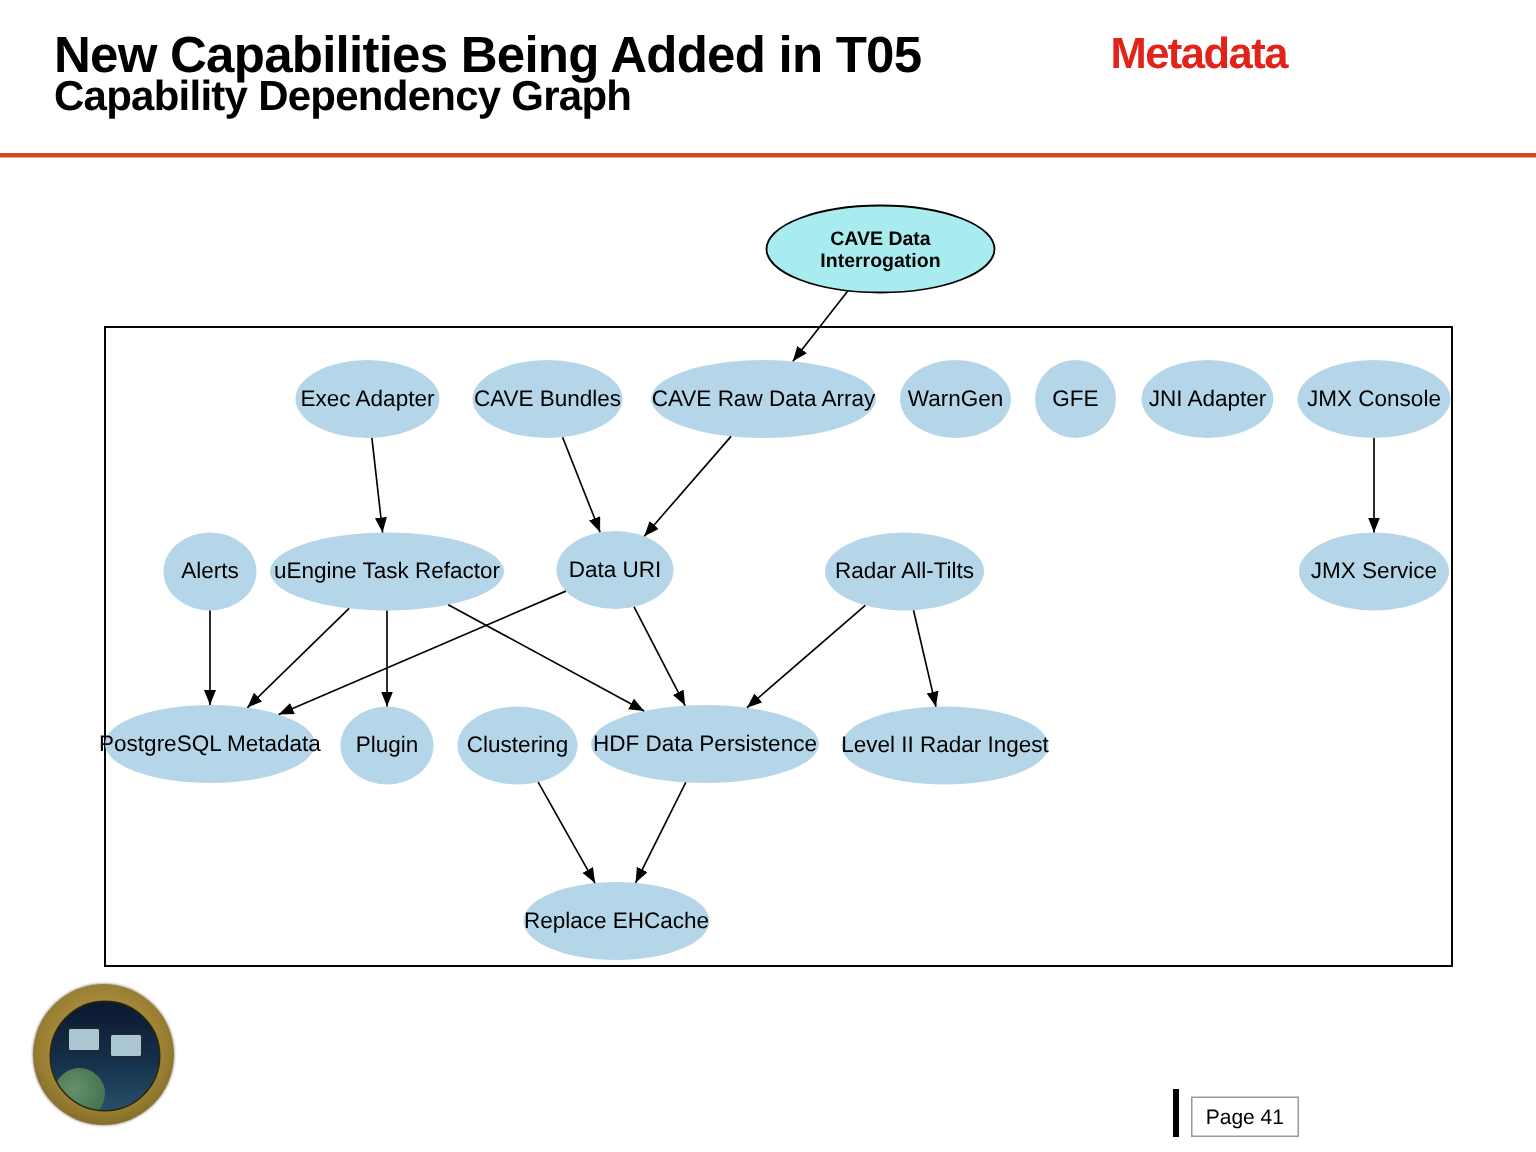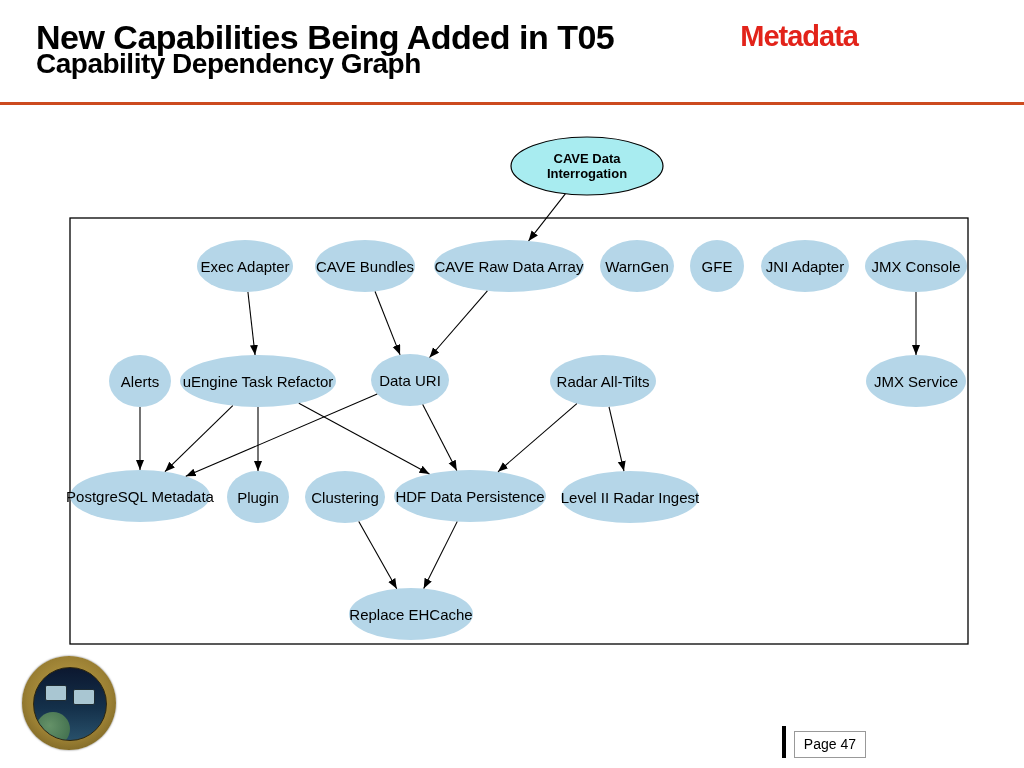--- a/index.html
+++ b/index.html
@@ -191,16 +191,16 @@
   <div class="emblem">
     <div class="emblem-inner">
       <div class="monitor m1"></div>
       <div class="monitor m2"></div>
       <div class="globe"></div>
     </div>
   </div>
 
   <div class="footer">
     <div class="footer-bar"></div>
-    <div class="page-box">Page 47</div>
+    <div class="page-box">Page 41</div>
   </div>
 
 </div>
 
 </body></html>

